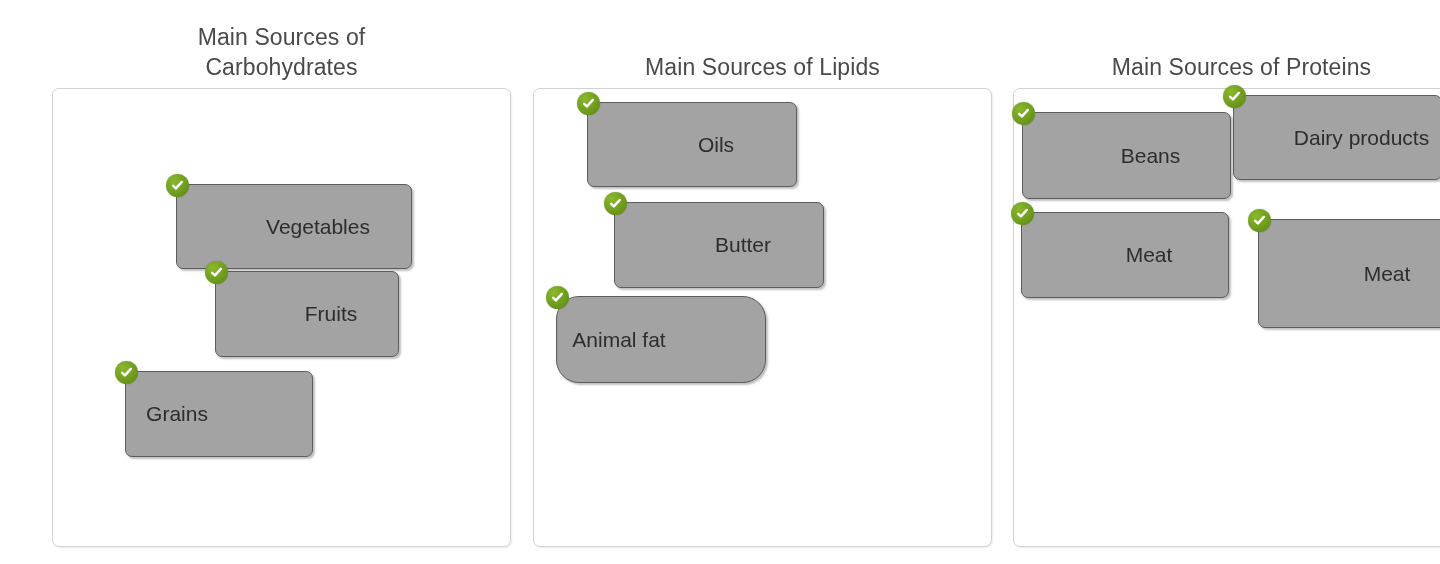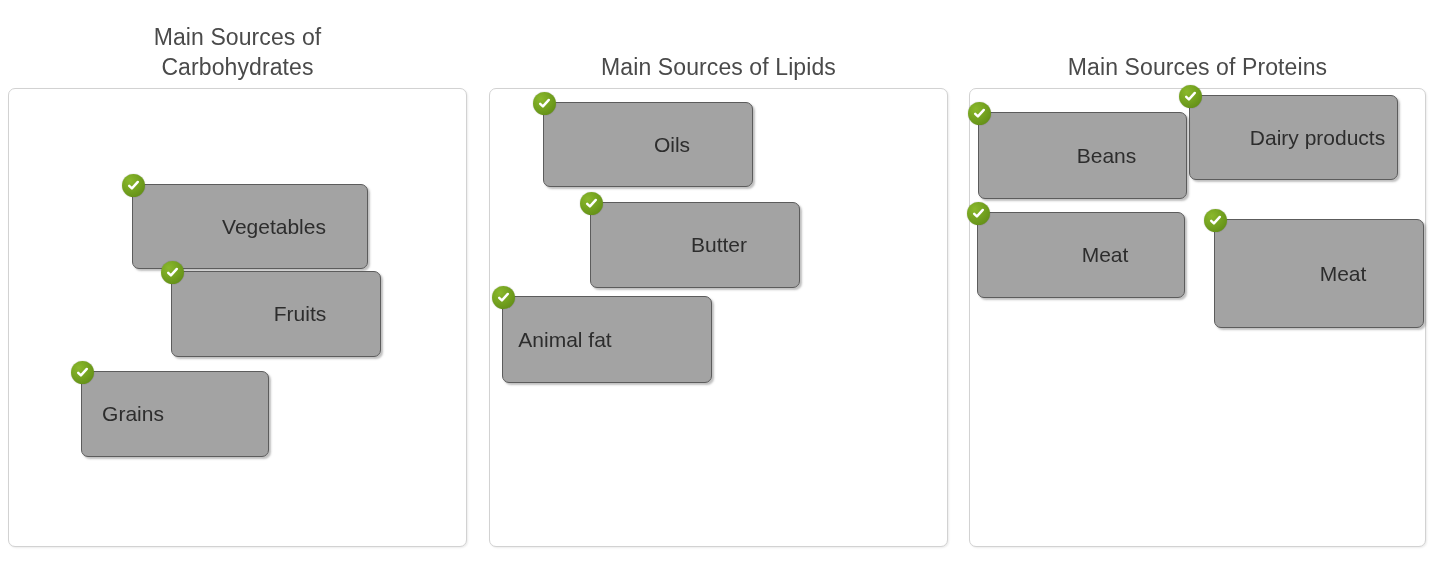--- a/index.html
+++ b/index.html
@@ -16,20 +16,21 @@
   #stage {
     position: relative;
     width: 1440px;
     height: 564px;
   }
 
   
   .column {
     position: absolute;
     top: 0;
+    margin-left: 44px;
   }
   .panel-title {
     position: absolute;
     left: 0;
     width: 100%;
     text-align: center;
     font-size: 23px;
     line-height: 30px;
     color: #4a4a4a;
     letter-spacing: 0.1px;
@@ -100,21 +101,21 @@
       <div class="panel-box" style="left: 0px; top: 88px; width: 459px; height: 459px;">
         <div class="panel-inner">
           <div class="card lbl-right" style="left: 123px; top: 95px; width: 236px; height: 85px; z-index: 10;">
             <span class="check-badge">
               <svg width="15" height="15" viewBox="0 0 16 16" aria-hidden="true">
                 <path d="M3.4 8.3 L6.3 11.1 L12.6 4.2" fill="none" stroke="#ffffff" stroke-width="2.6" stroke-linecap="round" stroke-linejoin="round"></path>
               </svg>
             </span>
             <span class="card-label">Vegetables</span>
           </div>
-          <div class="card lbl-right" style="left: 162px; top: 182px; width: 210px; height: 86px; z-index: 11;">
+          <div class="card lbl-right" style="left: 162px; top: 182px; width: 184px; height: 86px; z-index: 11;">
             <span class="check-badge">
               <svg width="15" height="15" viewBox="0 0 16 16" aria-hidden="true">
                 <path d="M3.4 8.3 L6.3 11.1 L12.6 4.2" fill="none" stroke="#ffffff" stroke-width="2.6" stroke-linecap="round" stroke-linejoin="round"></path>
               </svg>
             </span>
             <span class="card-label">Fruits</span>
           </div>
           <div class="card lbl-left" style="left: 72px; top: 282px; width: 188px; height: 86px; z-index: 12;">
             <span class="check-badge">
               <svg width="15" height="15" viewBox="0 0 16 16" aria-hidden="true">
@@ -131,29 +132,29 @@
       <div class="panel-box" style="left: 0px; top: 88px; width: 459px; height: 459px;">
         <div class="panel-inner">
           <div class="card lbl-right" style="left: 53px; top: 13px; width: 210px; height: 85px; z-index: 10;">
             <span class="check-badge">
               <svg width="15" height="15" viewBox="0 0 16 16" aria-hidden="true">
                 <path d="M3.4 8.3 L6.3 11.1 L12.6 4.2" fill="none" stroke="#ffffff" stroke-width="2.6" stroke-linecap="round" stroke-linejoin="round"></path>
               </svg>
             </span>
             <span class="card-label">Oils</span>
           </div>
-          <div class="card lbl-right" style="left: 100px; top: 113px; width: 210px; height: 86px; z-index: 11;">
+          <div class="card lbl-right" style="left: 80px; top: 113px; width: 210px; height: 86px; z-index: 11;">
             <span class="check-badge">
               <svg width="15" height="15" viewBox="0 0 16 16" aria-hidden="true">
                 <path d="M3.4 8.3 L6.3 11.1 L12.6 4.2" fill="none" stroke="#ffffff" stroke-width="2.6" stroke-linecap="round" stroke-linejoin="round"></path>
               </svg>
             </span>
             <span class="card-label">Butter</span>
           </div>
-          <div class="card lbl-left" style="left: 12px; top: 207px; width: 210px; height: 87px; z-index: 12;">
+          <div class="card lbl-left" style="left: 22px; top: 207px; width: 210px; height: 87px; z-index: 12; border-radius: 23px;">
             <span class="check-badge">
               <svg width="15" height="15" viewBox="0 0 16 16" aria-hidden="true">
                 <path d="M3.4 8.3 L6.3 11.1 L12.6 4.2" fill="none" stroke="#ffffff" stroke-width="2.6" stroke-linecap="round" stroke-linejoin="round"></path>
               </svg>
             </span>
             <span class="card-label">Animal fat</span>
           </div>
         </div>
       </div>
     </div>

